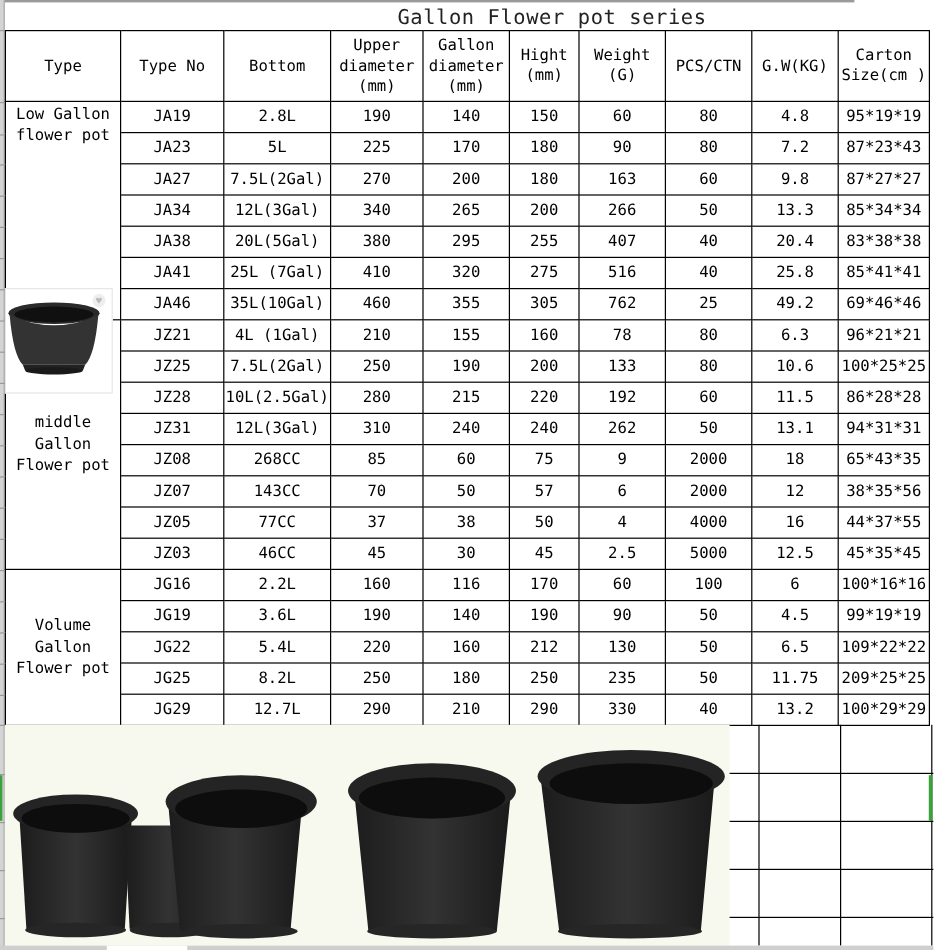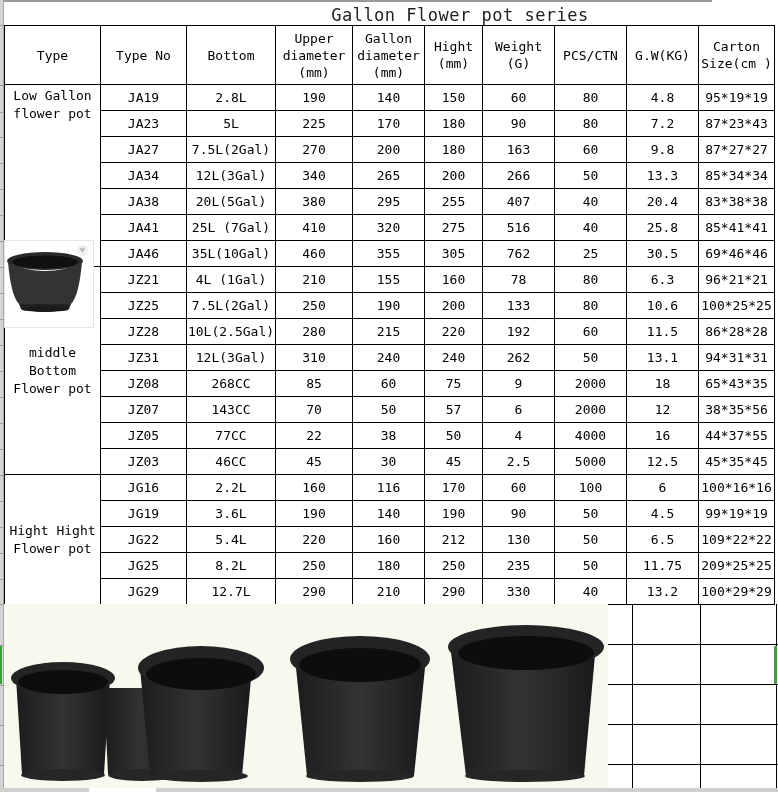--- a/index.html
+++ b/index.html
@@ -167,25 +167,25 @@
         <td>85*41*41</td>
       </tr>
       <tr>
         <td>JA46</td>
         <td>35L(10Gal)</td>
         <td>460</td>
         <td>355</td>
         <td>305</td>
         <td>762</td>
         <td>25</td>
-        <td>30.5</td>
+        <td>49.2</td>
         <td>69*46*46</td>
       </tr>
       <tr>
-        <td class="type" rowspan="8">middle Bottom Flower pot</td>
+        <td class="type" rowspan="8">middle Gallon Flower pot</td>
         <td>JZ21</td>
         <td>4L (1Gal)</td>
         <td>210</td>
         <td>155</td>
         <td>160</td>
         <td>78</td>
         <td>80</td>
         <td>6.3</td>
         <td>96*21*21</td>
       </tr>
@@ -240,41 +240,41 @@
         <td>50</td>
         <td>57</td>
         <td>6</td>
         <td>2000</td>
         <td>12</td>
         <td>38*35*56</td>
       </tr>
       <tr>
         <td>JZ05</td>
         <td>77CC</td>
-        <td>22</td>
+        <td>37</td>
         <td>38</td>
         <td>50</td>
         <td>4</td>
         <td>4000</td>
         <td>16</td>
         <td>44*37*55</td>
       </tr>
       <tr>
         <td>JZ03</td>
         <td>46CC</td>
         <td>45</td>
         <td>30</td>
         <td>45</td>
         <td>2.5</td>
         <td>5000</td>
         <td>12.5</td>
         <td>45*35*45</td>
       </tr>
       <tr>
-        <td class="type" rowspan="5">Hight Hight Flower pot</td>
+        <td class="type" rowspan="5">Volume Gallon Flower pot</td>
         <td>JG16</td>
         <td>2.2L</td>
         <td>160</td>
         <td>116</td>
         <td>170</td>
         <td>60</td>
         <td>100</td>
         <td>6</td>
         <td>100*16*16</td>
       </tr>

